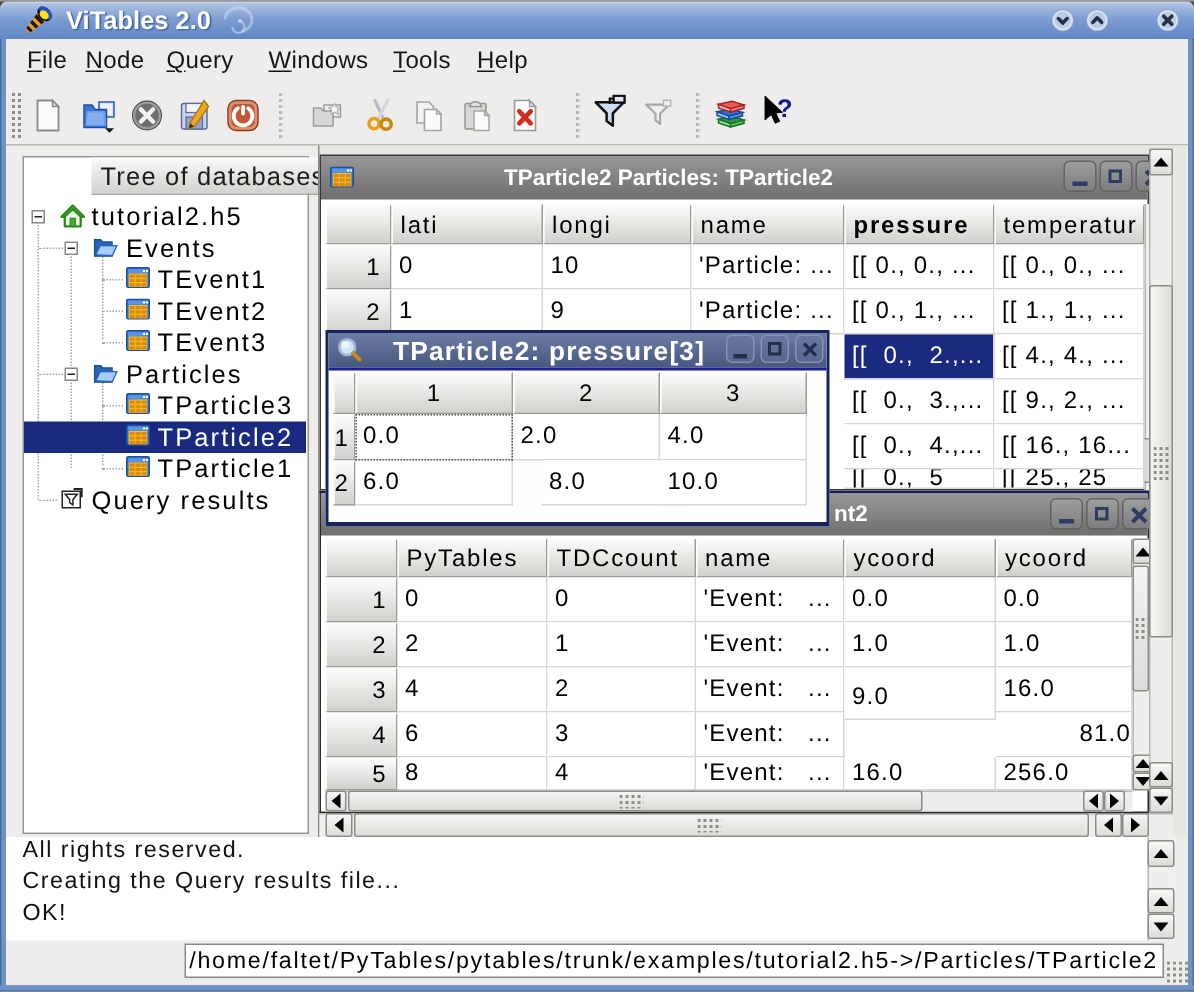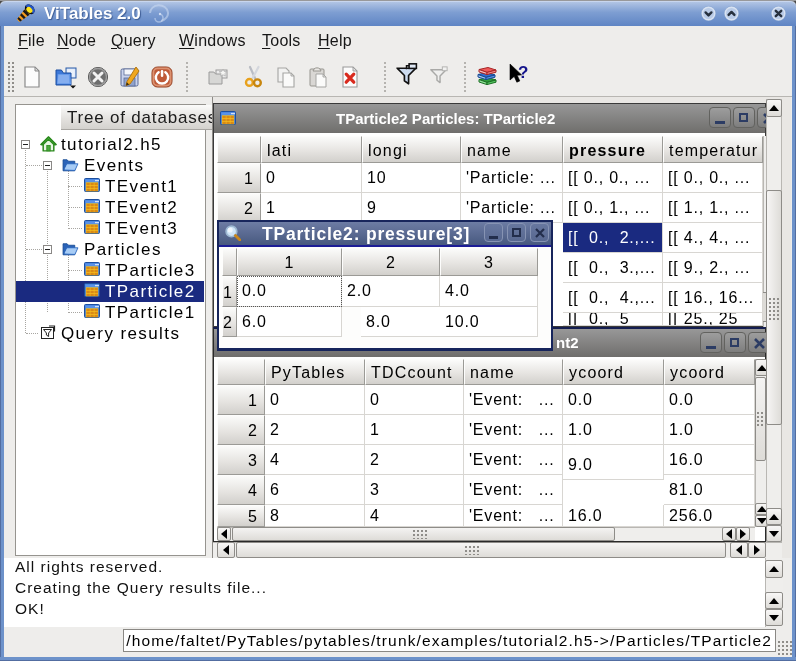--- a/index.html
+++ b/index.html
@@ -402,21 +402,21 @@
 <div class="tc" style="left:265px;top:445px;width:100px;height:30px;line-height:29px;font-size:16px;letter-spacing:0.8px;">4</div>
 <div class="tc" style="left:365px;top:445px;width:99px;height:30px;line-height:29px;font-size:16px;letter-spacing:0.8px;">2</div>
 <div class="tc" style="left:464px;top:445px;width:99px;height:30px;line-height:29px;font-size:16px;letter-spacing:0.8px;">'Event:&nbsp;&nbsp;&nbsp;...</div>
 <div class="tc" style="left:563px;top:445px;width:101px;height:30px;line-height:29px;font-size:16px;letter-spacing:0.8px;">4.0</div>
 <div class="tc" style="left:664px;top:445px;width:91px;height:30px;line-height:29px;font-size:16px;letter-spacing:0.8px;">16.0</div>
 <div class="hc" style="left:217px;top:475px;width:48px;height:30px;text-align:right;padding-right:7px;line-height:30px;font-size:16px;">4</div>
 <div class="tc" style="left:265px;top:475px;width:100px;height:30px;line-height:29px;font-size:16px;letter-spacing:0.8px;">6</div>
 <div class="tc" style="left:365px;top:475px;width:99px;height:30px;line-height:29px;font-size:16px;letter-spacing:0.8px;">3</div>
 <div class="tc" style="left:464px;top:475px;width:99px;height:30px;line-height:29px;font-size:16px;letter-spacing:0.8px;">'Event:&nbsp;&nbsp;&nbsp;...</div>
 <div class="tc" style="left:563px;top:450px;width:101px;height:30px;line-height:29px;font-size:16px;letter-spacing:0.8px;">9.0</div>
-<div class="tc" style="left:664px;top:475px;width:91px;height:30px;line-height:29px;font-size:16px;letter-spacing:0.8px;">81.0</div>
+<div class="tc" style="left:664px;top:475px;width:91px;height:30px;line-height:29px;font-size:16px;letter-spacing:0.8px;text-align:right;">81.0</div>
 <div class="hc" style="left:217px;top:505px;width:48px;height:22px;text-align:right;padding-right:7px;line-height:22px;font-size:16px;">5</div>
 <div class="tc" style="left:265px;top:505px;width:100px;height:22px;line-height:21px;font-size:16px;letter-spacing:0.8px;">8</div>
 <div class="tc" style="left:365px;top:505px;width:99px;height:22px;line-height:21px;font-size:16px;letter-spacing:0.8px;">4</div>
 <div class="tc" style="left:464px;top:505px;width:99px;height:22px;line-height:21px;font-size:16px;letter-spacing:0.8px;">'Event:&nbsp;&nbsp;&nbsp;...</div>
 <div class="tc" style="left:563px;top:505px;width:101px;height:22px;line-height:21px;font-size:16px;letter-spacing:0.8px;">16.0</div>
 <div class="tc" style="left:664px;top:505px;width:91px;height:22px;line-height:21px;font-size:16px;letter-spacing:0.8px;">256.0</div>
 <div style="position:absolute;left:755px;top:359px;width:11px;height:168px;background:#efeeec;border-left:1px solid #b9b7b3;"></div>
 <div class="sb" style="left:755px;top:359px;width:13px;height:17px;">
     <div style="position:absolute;left:50%;top:50%;margin-left:-5px;margin-top:-3px;width:0;height:0;border-left:5px solid transparent;border-right:5px solid transparent;border-bottom:6px solid #000;"></div>
   </div>

